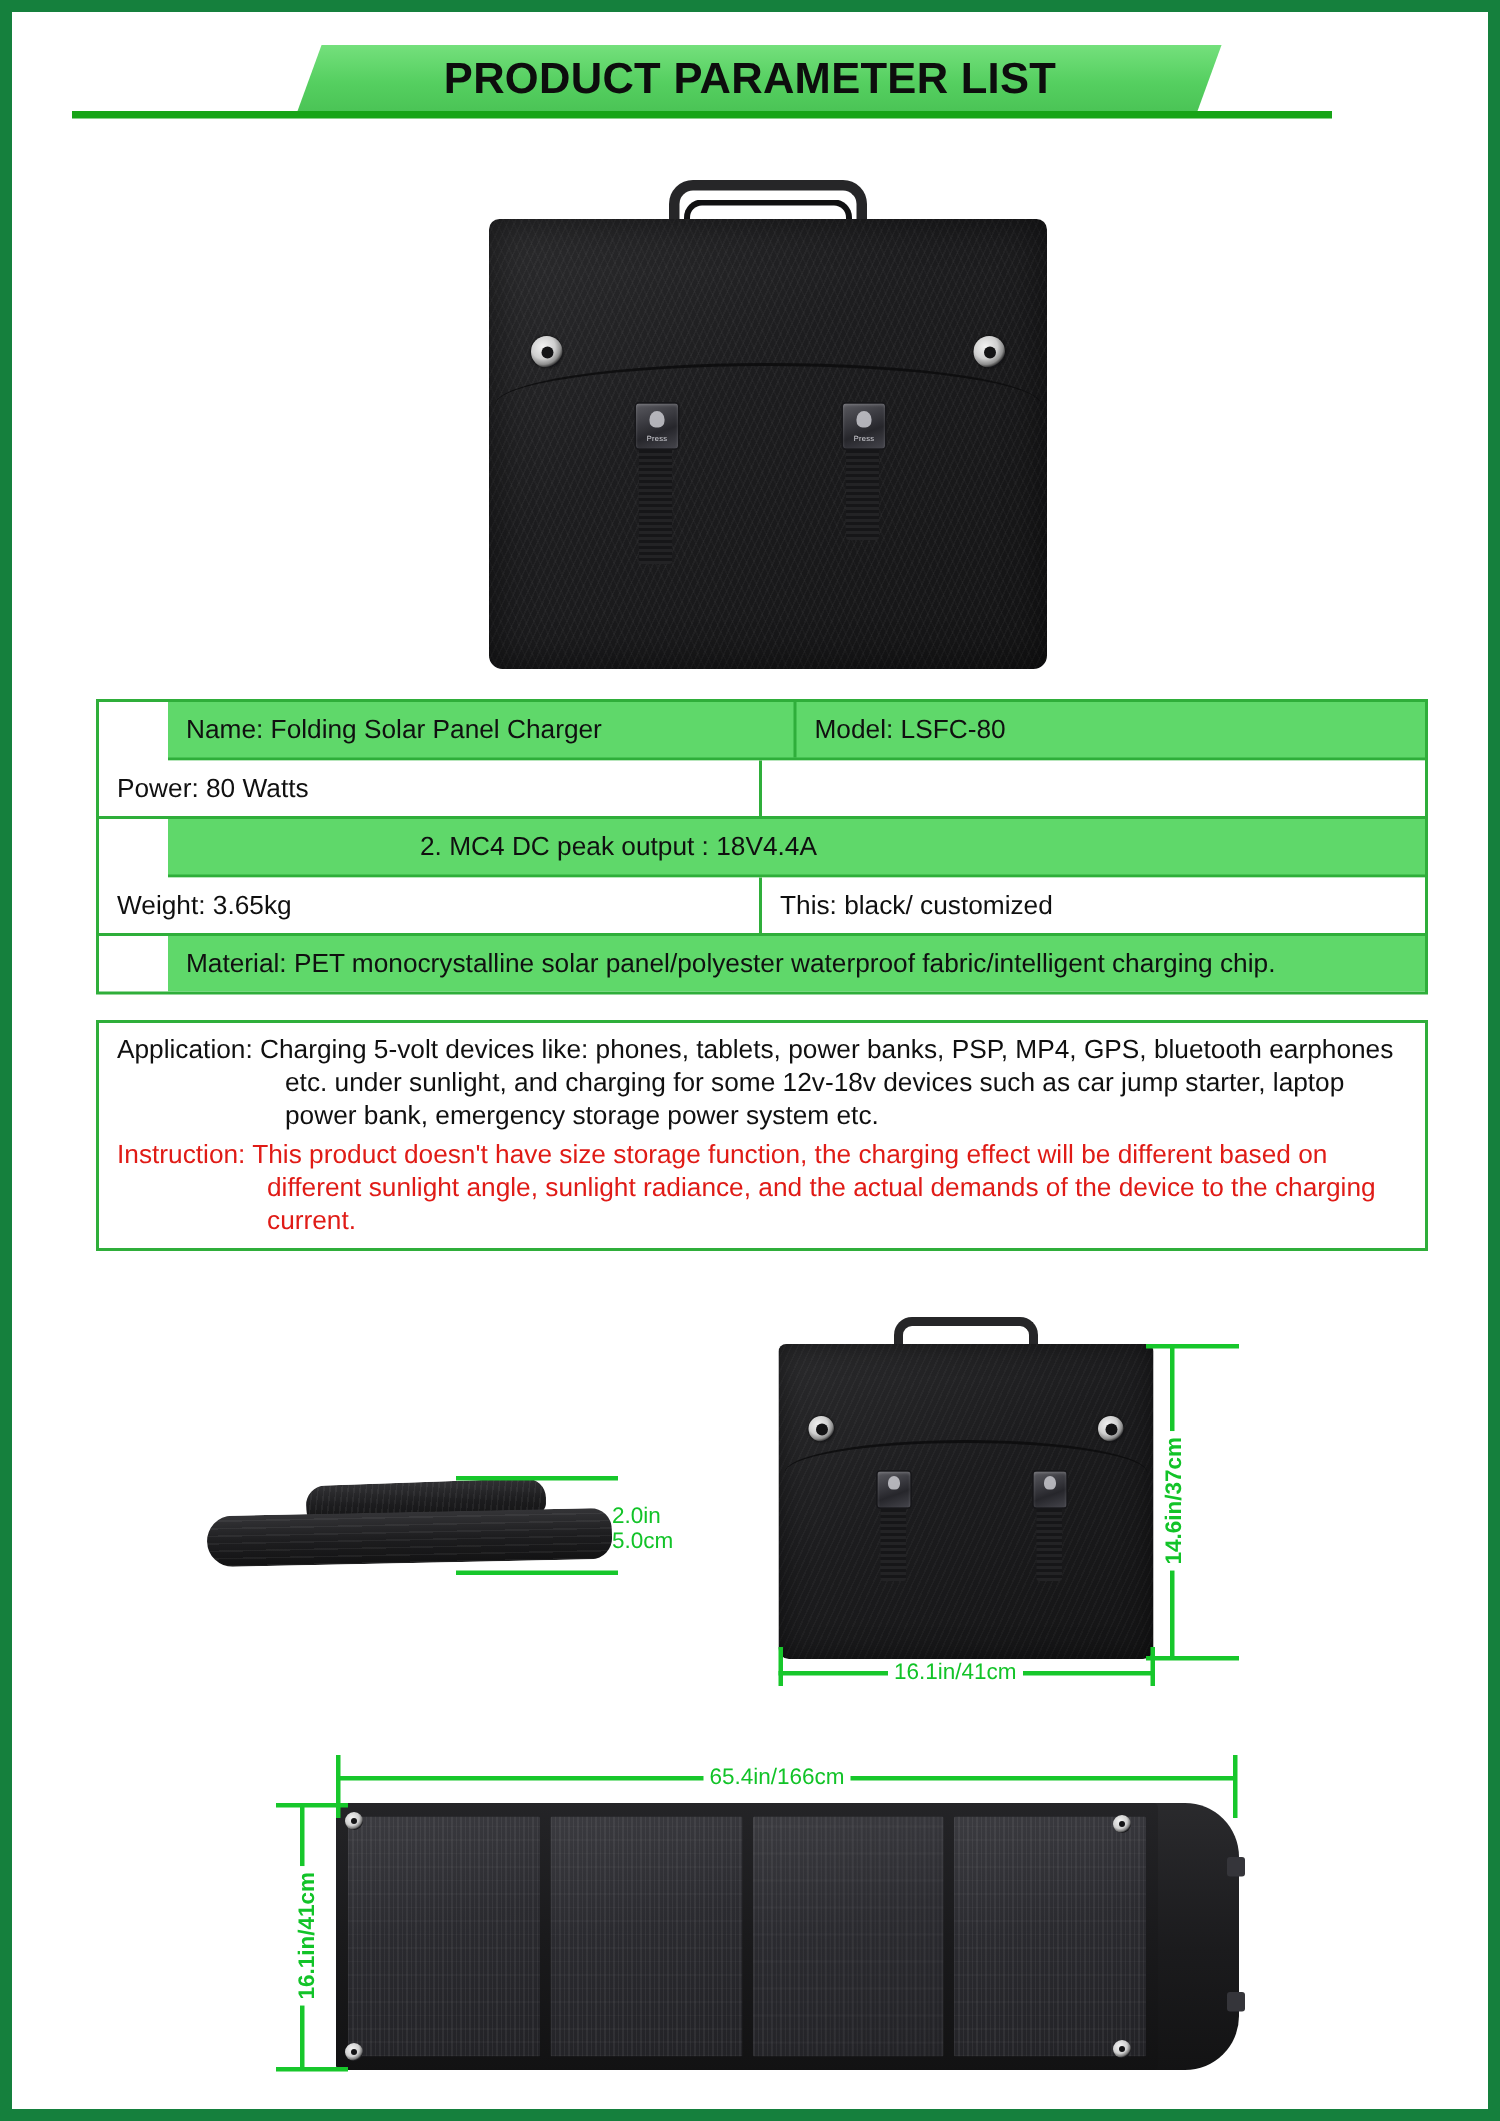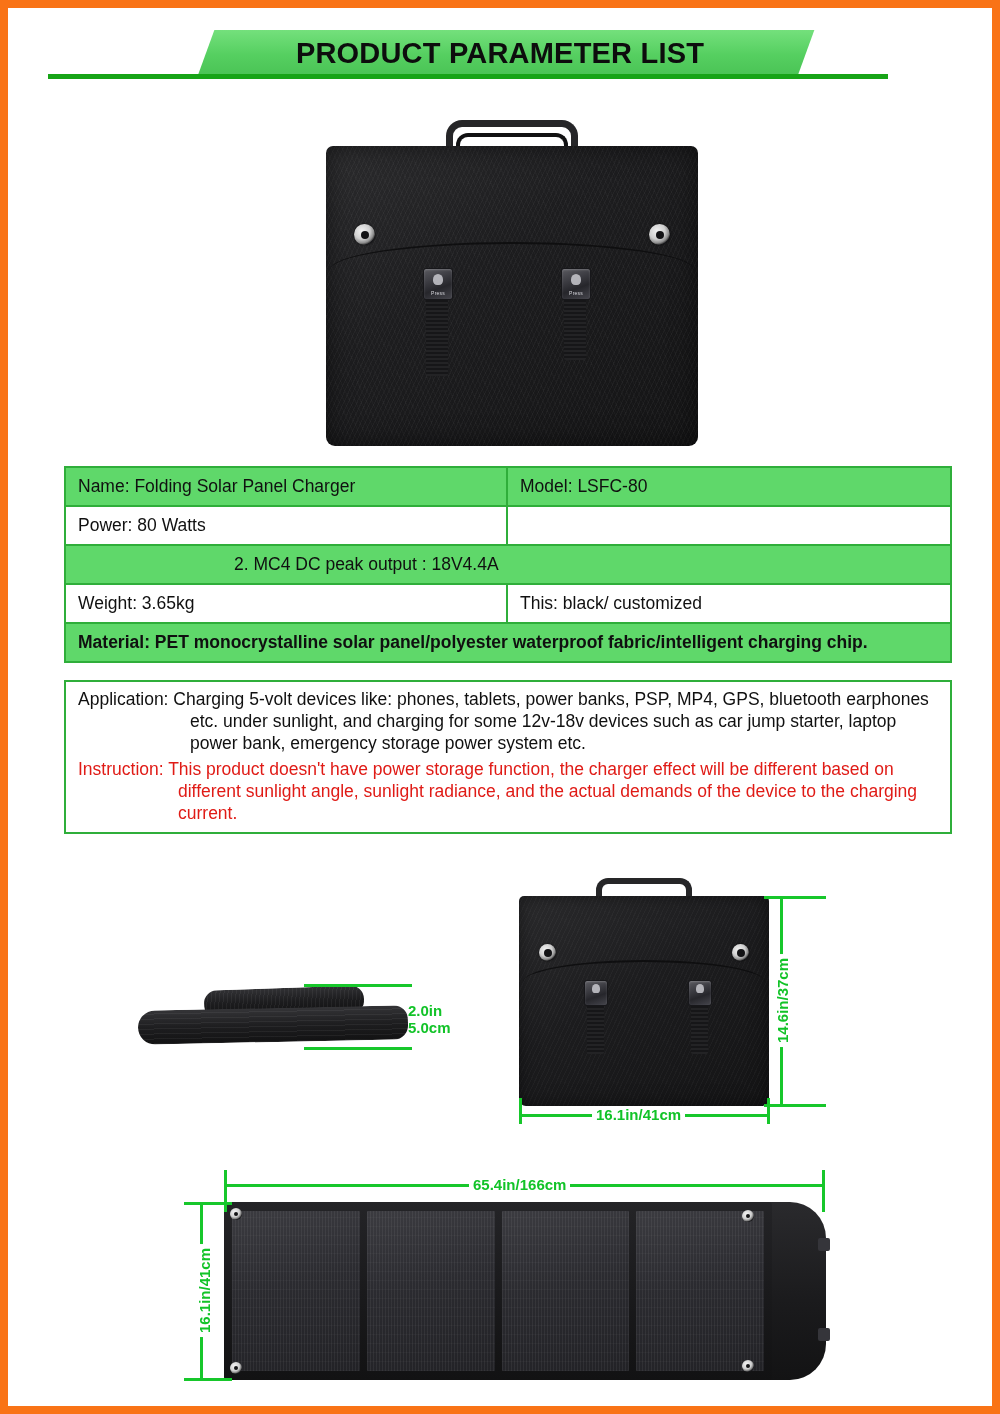--- a/index.html
+++ b/index.html
@@ -8,21 +8,21 @@
     background: #ffffff;
   }
   body {
     font-family: "Liberation Sans", sans-serif;
   }
   .page {
     position: relative;
     width: 1000px;
     height: 1414px;
     box-sizing: border-box;
-    border: 8px solid #f97316;
+    border: 8px solid #15803d;
     background: #ffffff;
     overflow: hidden;
   }
 
   
   .header-wrap {
     position: absolute;
     left: 0;
     top: 22px;
     width: 984px;
@@ -177,22 +177,22 @@
     top: 458px;
     width: 888px;
     border: 2px solid #2fae3a;
     box-sizing: border-box;
   }
   .srow {
     display: flex;
     border-bottom: 2px solid #2fae3a;
     box-sizing: border-box;
   }
-  .srow:last-child { border-bottom: none; font-weight: bold; }
-  .srow.green { background: #5fd86a; }
+  .srow:last-child { border-bottom: none; }
+  .srow.green { background: #5fd86a; margin-left: 46px; }
   .srow.white { background: #ffffff; }
   .scell {
     padding: 6px 10px 7px 12px;
     font-size: 17.5px;
     color: #101010;
     line-height: 24px;
     box-sizing: border-box;
     font-family: "Liberation Sans", sans-serif;
   }
   .scell.left {
@@ -296,21 +296,21 @@
     height: 3px;
   }
   .dim-line-v {
     position: absolute;
     background: #17c72b;
     width: 3px;
   }
   .dim-label {
     position: absolute;
     font-size: 15px;
-    font-weight: bold;
+    font-weight: normal;
     color: #12c328;
     line-height: 17px;
     font-family: "Liberation Sans", sans-serif;
     white-space: nowrap;
   }
 
   
   .folded-bag-wrap {
     position: absolute;
     left: 455px;
@@ -480,21 +480,21 @@
       <div class="scell left">Weight: 3.65kg</div>
       <div class="scell right">This: black/ customized</div>
     </div>
     <div class="srow green">
       <div class="scell full">Material: PET monocrystalline solar panel/polyester waterproof fabric/intelligent charging chip.</div>
     </div>
   </div>
 
   <div class="notes">
     <p class="note-p">Application: Charging 5-volt devices like: phones, tablets, power banks, PSP, MP4, GPS, bluetooth earphones etc. under sunlight, and charging for some 12v-18v devices such as car jump starter, laptop power bank, emergency storage power system etc.</p>
-    <p class="note-p red">Instruction: This product doesn't have power storage function, the charger effect will be different based on different sunlight angle, sunlight radiance, and the actual demands of the device to the charging current.</p>
+    <p class="note-p red">Instruction: This product doesn't have size storage function, the charging effect will be different based on different sunlight angle, sunlight radiance, and the actual demands of the device to the charging current.</p>
   </div>
 
 
   <div class="folded-section">
 
     <div class="side-view">
       <div class="side-top"></div>
       <div class="side-bottom"></div>
     </div>
     <div class="dim-line-h" style="left:240px; top:114px; width:108px;"></div>

